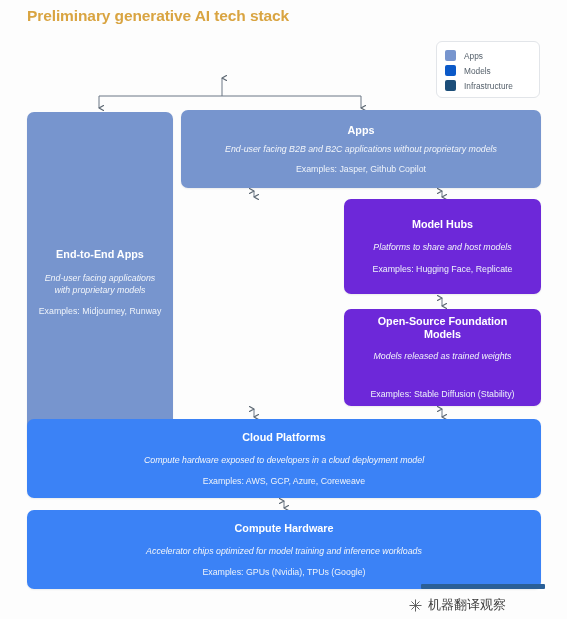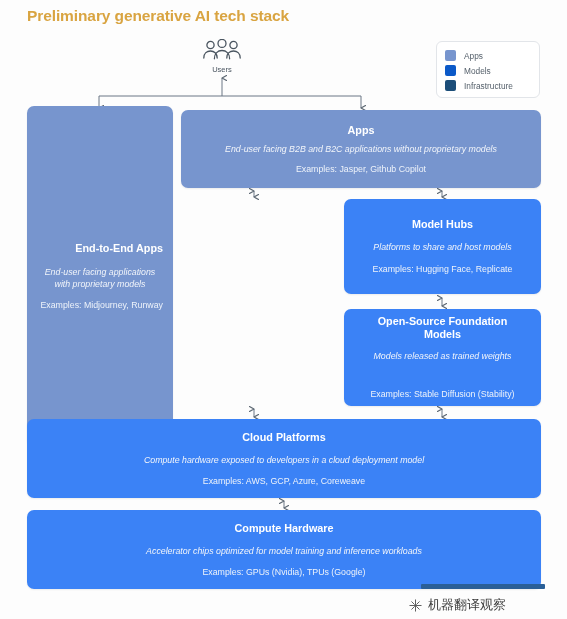--- a/index.html
+++ b/index.html
@@ -112,25 +112,25 @@
     margin-bottom: 9px;
     color: #f2f5fa;
   }
   .box .b-ex {
     font-size: 8.8px;
     line-height: 12px;
     color: #eef3fa;
   }
 
   .box.apps      { background: #7795ce; }
-  .box.models    { background: #3b82f6; }
+  .box.models    { background: #6d28d9; }
   .box.infra     { background: #3b82f6; }
 
   
-  #box-e2e      { left: 27px;  top: 106px; width: 146px; height: 340px; align-items: flex-end; }
+  #box-e2e      { left: 27px;  top: 112px; width: 146px; height: 340px; }
   #box-apps     { left: 181px; top: 110px; width: 360px; height:  78px; }
   #box-closed   { left: 181px; top: 199px; width: 146px; height: 207px; }
   #box-hubs     { left: 344px; top: 199px; width: 197px; height:  95px; }
   #box-open     { left: 344px; top: 309px; width: 197px; height:  97px; }
   #box-cloud    { left: 27px;  top: 419px; width: 514px; height:  79px; }
   #box-compute  { left: 27px;  top: 510px; width: 514px; height:  79px; }
 
   #box-e2e .b-title   { margin-bottom: 11px; }
   #box-cloud .b-title,
   #box-compute .b-title { margin-bottom: 10px; }
@@ -194,31 +194,20 @@
     <div class="legend-row">
       <span class="legend-swatch" style="background:#0b59c8"></span>
       <span class="legend-label">Models</span>
     </div>
     <div class="legend-row">
       <span class="legend-swatch" style="background:#1c4e79"></span>
       <span class="legend-label">Infrastructure</span>
     </div>
   </div>
 
-  <div class="users-node">
-    <svg class="users-icon" width="40" height="25" viewBox="0 0 40 25" fill="none" stroke="#4a5560" stroke-width="1.3">
-      <circle cx="8.5" cy="6" r="3.6"></circle>
-      <path d="M1.8 19 C1.8 14.4 5 12 8.5 12 C12 12 15.2 14.4 15.2 19" stroke-linecap="round"></path>
-      <circle cx="31.5" cy="6" r="3.6"></circle>
-      <path d="M24.8 19 C24.8 14.4 28 12 31.5 12 C35 12 38.2 14.4 38.2 19" stroke-linecap="round"></path>
-      <circle cx="20" cy="4.4" r="4"></circle>
-      <path d="M12.4 19.8 C12.4 14.4 15.8 11.5 20 11.5 C24.2 11.5 27.6 14.4 27.6 19.8" stroke-linecap="round"></path>
-    </svg>
-    <div class="users-label">Users</div>
-  </div>
 
   <svg id="connectors">
     <defs>
       <marker id="arrowDown" markerWidth="6" markerHeight="6" refX="3" refY="5.2" orient="auto" markerUnits="userSpaceOnUse">
         <path d="M0.4,0.6 L3,5.2 L5.6,0.6" fill="none" stroke="#5d6873" stroke-width="1.1" stroke-linecap="round" stroke-linejoin="round"></path>
       </marker>
       <marker id="arrowUp" markerWidth="6" markerHeight="6" refX="3" refY="0.8" orient="auto" markerUnits="userSpaceOnUse">
         <path d="M0.4,5.4 L3,0.8 L5.6,5.4" fill="none" stroke="#5d6873" stroke-width="1.1" stroke-linecap="round" stroke-linejoin="round"></path>
       </marker>
     </defs>

